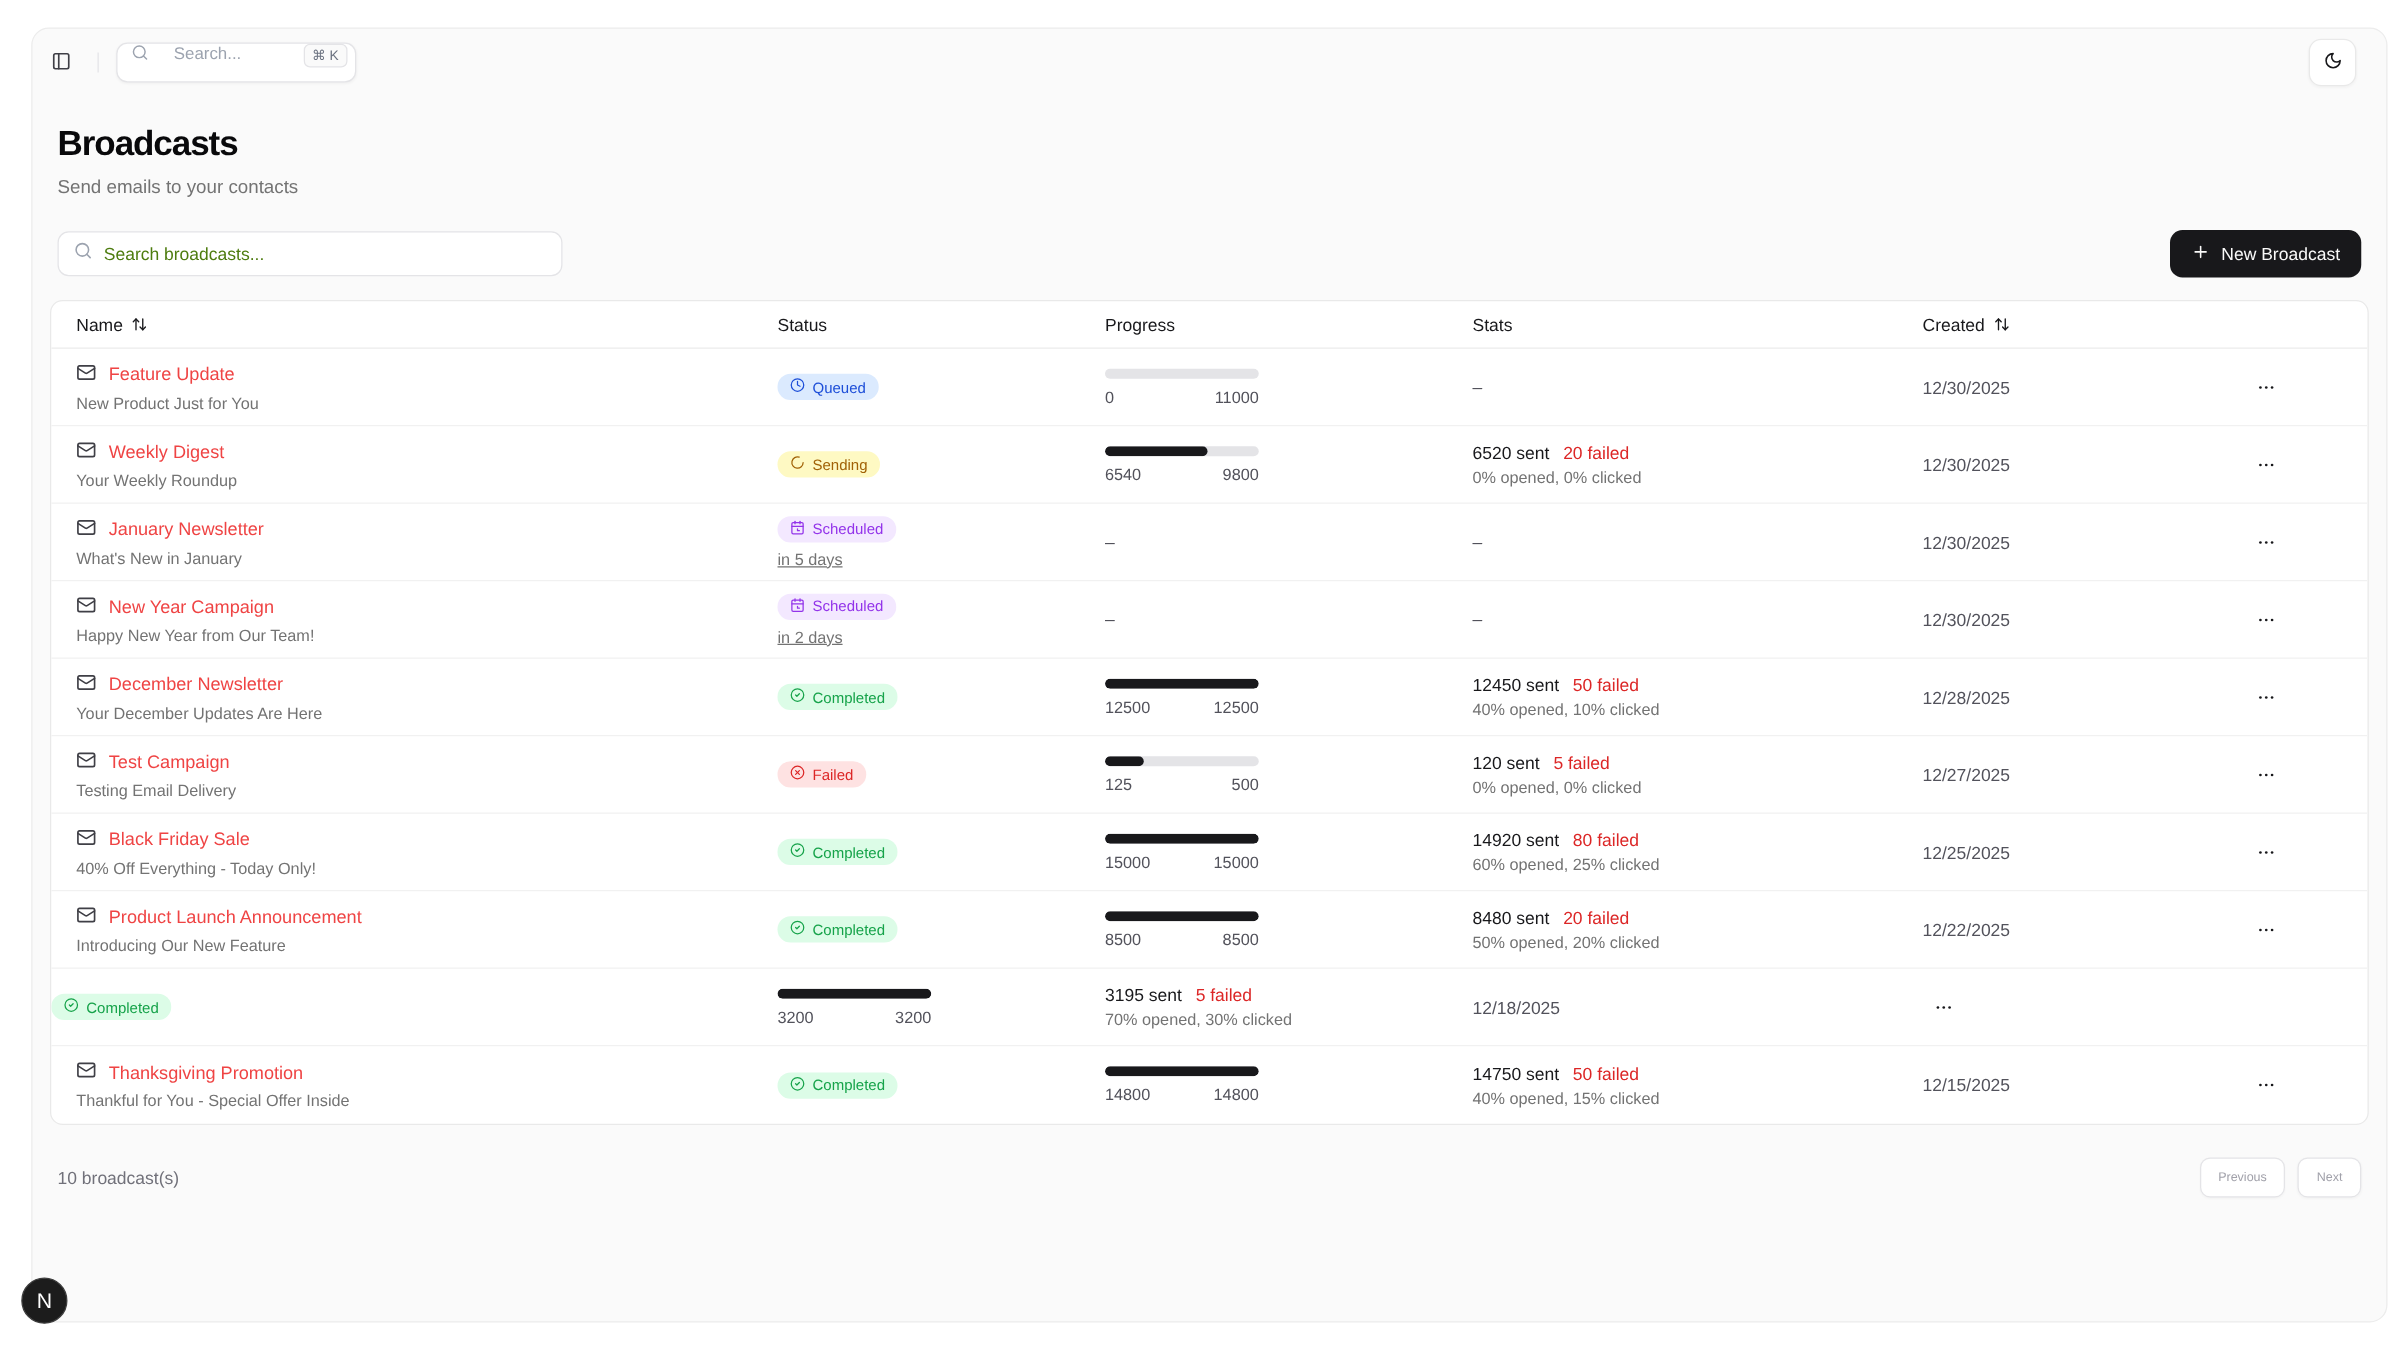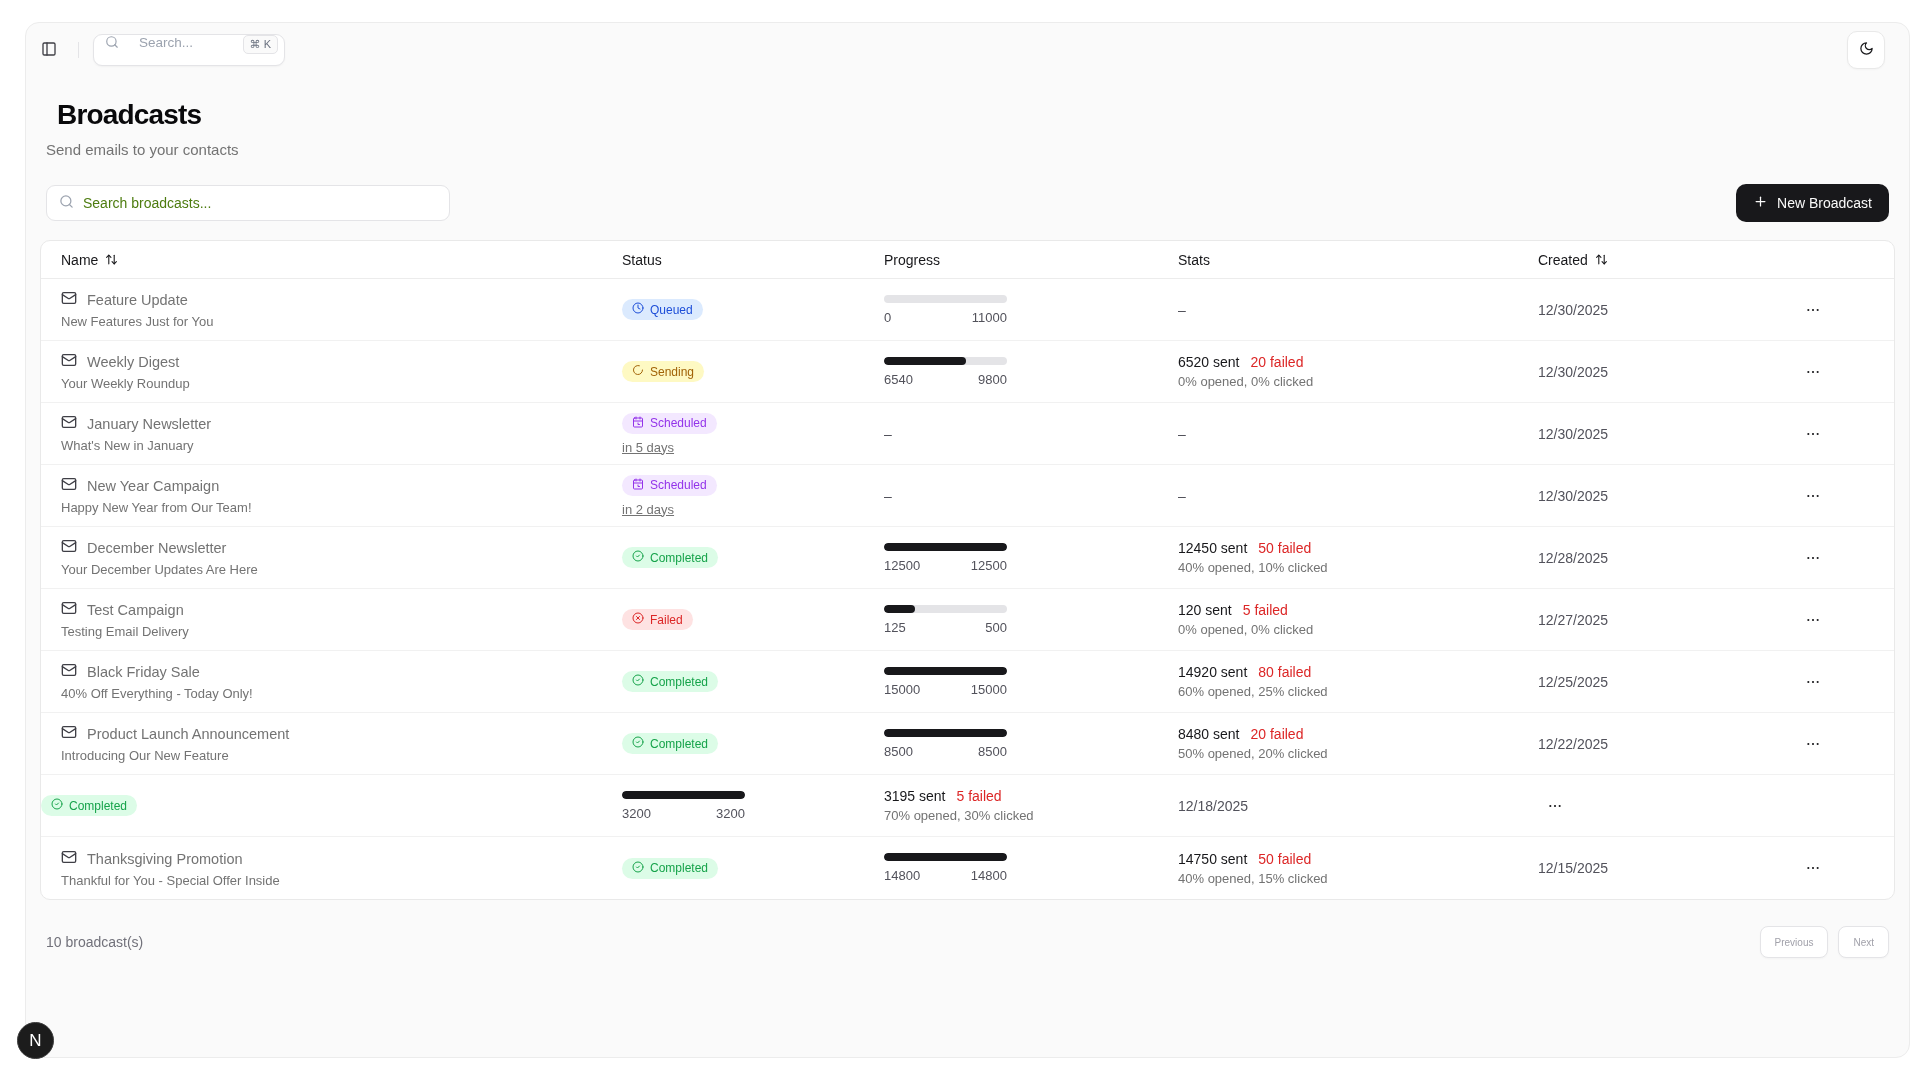--- a/index.html
+++ b/index.html
@@ -21,21 +21,21 @@
   .global-search svg { color:#9ca3af; }
   .kbd { font-size:11px; color:#6b7280; border:1px solid #e4e4e7; background:#fafafa;
     border-radius:5px; padding:2px 6px; white-space:nowrap; }
   .spacer { flex:1; }
   .theme-btn { width:38px; height:38px; background:#ffffff; border:1px solid #e9e9e9;
     border-radius:10px; display:flex; align-items:center; justify-content:center;
     color:#18181b; cursor:pointer; box-shadow:0 1px 2px rgba(0,0,0,.03); }
 
   
   main { padding:22px 14px 0 14px; }
-  .page-title { font-size:28px; font-weight:700; letter-spacing:-0.03em; color:#09090b; padding-left:6px;margin-left:11px; }
+  .page-title { font-size:28px; font-weight:700; letter-spacing:-0.03em; color:#09090b; padding-left:6px; }
   .page-subtitle { font-size:15px; color:#737373; margin-top:10px; padding-left:6px; }
 
   .toolbar { display:flex; align-items:center; justify-content:space-between; margin-top:26px; padding:0 6px; }
   .bsearch { width:404px; height:36px; background:#ffffff; border:1px solid #e4e4e7; border-radius:9px;
     display:flex; align-items:center; gap:9px; padding:0 12px; cursor:text; }
   .bsearch .ph { font-size:14px; color:#4d7c0f; }
   .bsearch svg { color:#9ca3af; }
   .primary { height:38px; background:var(--accent-dark,#18181b); color:#fafafa; border:none; border-radius:10px;
     display:inline-flex; align-items:center; gap:9px; padding:0 17px; font-size:14px; font-weight:500;
     font-family:inherit; cursor:pointer; }
@@ -46,21 +46,21 @@
   .thead { height:38px; border-bottom:1px solid #ececec; font-size:14px; font-weight:500; color:#18181b; }
   .th { display:flex; align-items:center; gap:7px; }
   .th.name { padding-left:20px; }
   .th .sort { color:#18181b; display:inline-flex; cursor:pointer; }
   .tr { height:62px; border-bottom:1px solid #f1f1f1; }
   .tr:last-child { border-bottom:none; }
 
   .td-name { display:flex; flex-direction:column; gap:4px; padding-left:20px; }
   .nm-line { display:flex; align-items:center; gap:10px; }
   .nm-line svg { color:#3f3f46; flex:none; }
-  .nm { font-size:14.5px; font-weight:500; color:#737373; }
+  .nm { font-size:14.5px; font-weight:500; color:#ef4444; }
   .sub { font-size:13px; color:#737373; }
 
   .badge { display:inline-flex; align-items:center; gap:6px; padding:3px 10px; border-radius:999px;
     font-size:12px; font-weight:500; width:max-content; }
   .badge svg { flex:none; }
   .badge.queued    { background:var(--q-bg,#dbeafe);  color:var(--q-fg,#1d4ed8); }
   .badge.sending   { background:var(--se-bg,#fef9c3); color:var(--se-fg,#a16207); }
   .badge.scheduled { background:var(--sc-bg,#f3e8ff); color:var(--sc-fg,#9333ea); }
   .badge.completed { background:var(--c-bg,#dcfce7);  color:var(--c-fg,#16a34a); }
   .badge.failed    { background:var(--f-bg,#fee2e2);  color:var(--f-fg,#dc2626); }
@@ -191,21 +191,21 @@
     <div class="td-name">
       <div class="nm-line">
         <span>
           <svg width="16" height="16" viewBox="0 0 24 24" fill="none" stroke="currentColor" stroke-width="2" stroke-linecap="round" stroke-linejoin="round">
                     <rect x="2" y="4" width="20" height="16" rx="2"></rect>
                     <path d="m22 7-8.97 5.7a1.94 1.94 0 0 1-2.06 0L2 7"></path>
                   </svg>
         </span>
         <span class="nm">Feature Update</span>
       </div>
-      <span class="sub">New Features Just for You</span>
+      <span class="sub">New Product Just for You</span>
     </div>
     <div class="td-status">
       <span class="badge queued">
         <span><svg width="12" height="12" viewBox="0 0 24 24" fill="none" stroke="currentColor" stroke-width="2" stroke-linecap="round" stroke-linejoin="round">
                     <circle cx="12" cy="12" r="10"></circle>
                     <polyline points="12 6 12 12 16 14"></polyline>
                   </svg></span>
         <span>Queued</span>
       </span>
       

